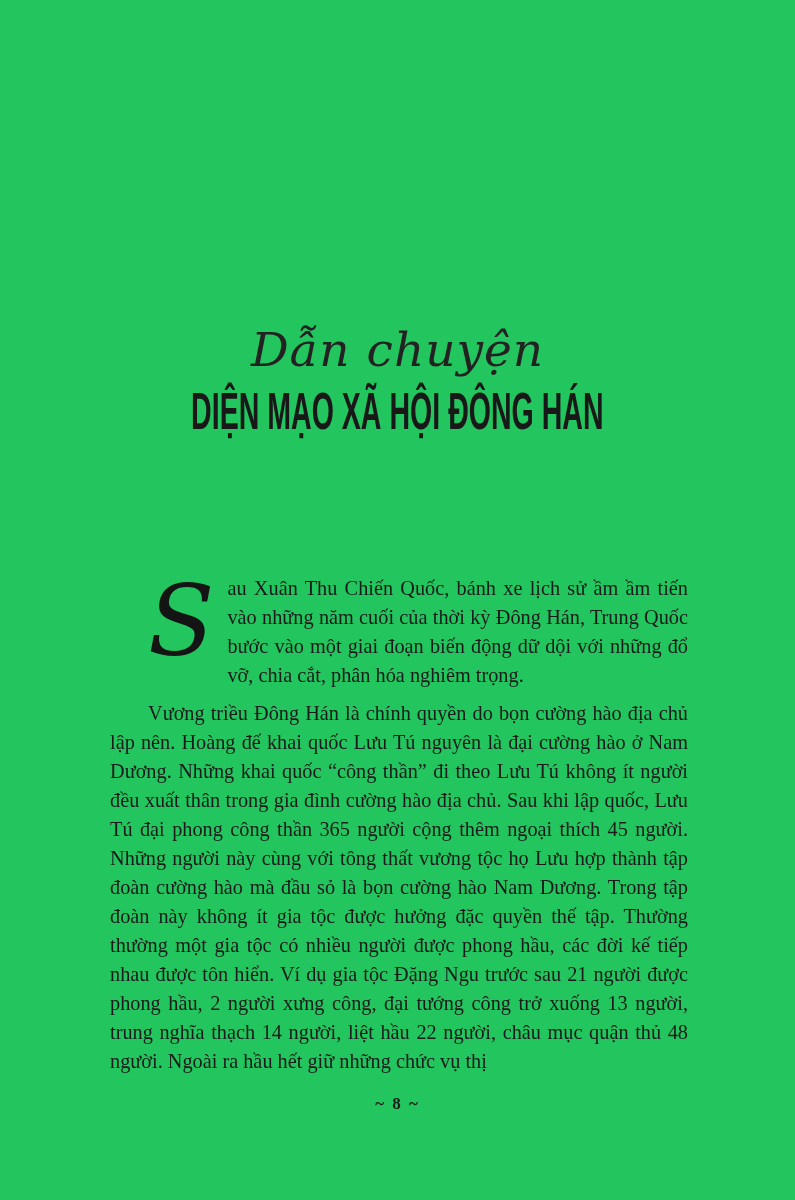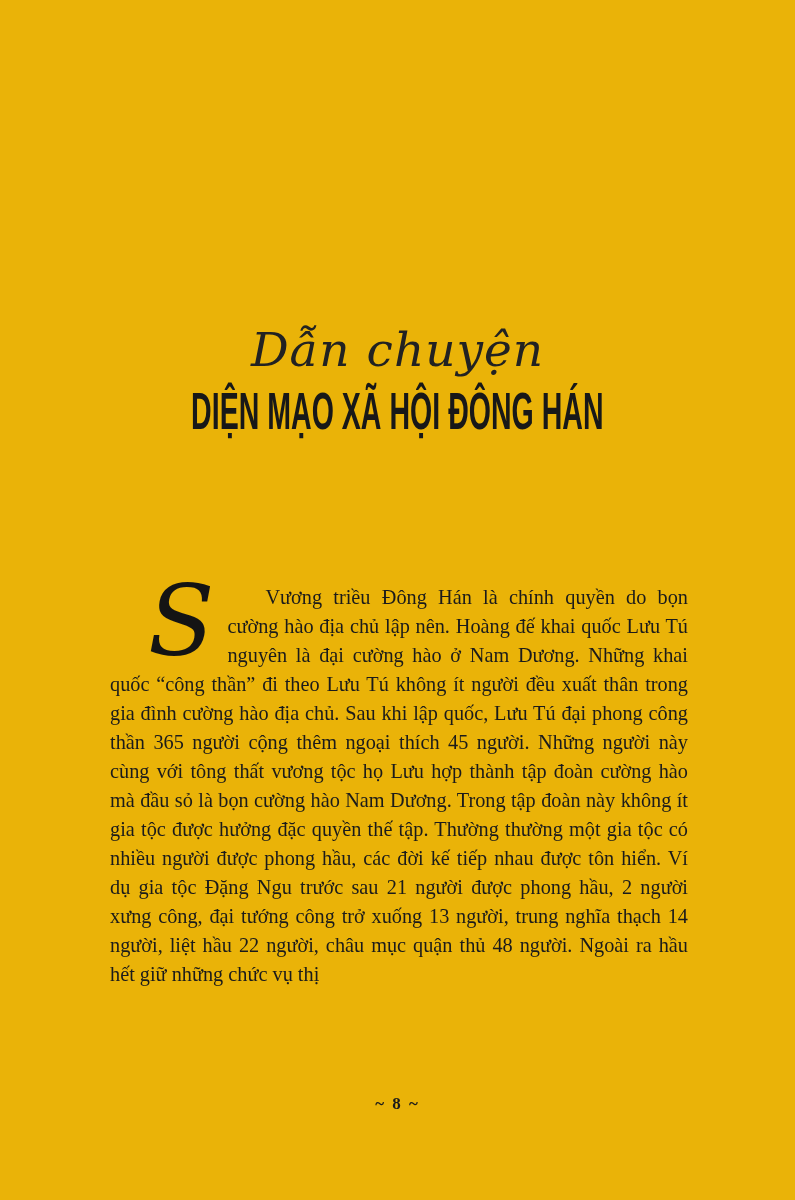--- a/index.html
+++ b/index.html
@@ -4,21 +4,21 @@
 <style>
   html, body {
     margin: 0;
     padding: 0;
     background: #ffffff;
   }
   .page {
     position: relative;
     width: 795px;
     height: 1200px;
-    background: #eab308;
+    background: #22c55e;
     overflow: hidden;
     font-family: "Liberation Serif", "DejaVu Serif", serif;
     color: #1b1b1b;
   }
 
   
   .script-title {
     position: absolute;
     top: 326px;
     left: 0;
@@ -106,19 +106,20 @@
 
   <div class="script-title">Dẫn chuyện</div>
 
   <div class="main-title">
     <span class="condensed">DIỆN MẠO XÃ HỘI ĐÔNG HÁN</span>
   </div>
 
   <div class="body-text">
     <p>
       <span class="drop-cap">S</span>
+      <span>au Xuân Thu Chiến Quốc, bánh xe lịch sử ầm ầm tiến vào những năm cuối của thời kỳ Đông Hán, Trung Quốc bước vào một giai đoạn biến động dữ dội với những đổ vỡ, chia cắt, phân hóa nghiêm trọng.</span>
     </p>
     <p class="para-2">Vương triều Đông Hán là chính quyền do bọn cường hào địa chủ lập nên. Hoàng đế khai quốc Lưu Tú nguyên là đại cường hào ở Nam Dương. Những khai quốc “công thần” đi theo Lưu Tú không ít người đều xuất thân trong gia đình cường hào địa chủ. Sau khi lập quốc, Lưu Tú đại phong công thần 365 người cộng thêm ngoại thích 45 người. Những người này cùng với tông thất vương tộc họ Lưu hợp thành tập đoàn cường hào mà đầu sỏ là bọn cường hào Nam Dương. Trong tập đoàn này không ít gia tộc được hưởng đặc quyền thế tập. Thường thường một gia tộc có nhiều người được phong hầu, các đời kế tiếp nhau được tôn hiển. Ví dụ gia tộc Đặng Ngu trước sau 21 người được phong hầu, 2 người xưng công, đại tướng công trở xuống 13 người, trung nghĩa thạch 14 người, liệt hầu 22 người, châu mục quận thủ 48 người. Ngoài ra hầu hết giữ những chức vụ thị</p>
   </div>
 
   <div class="page-number">~ 8 ~</div>
 
 </div>
 
 </body></html>

